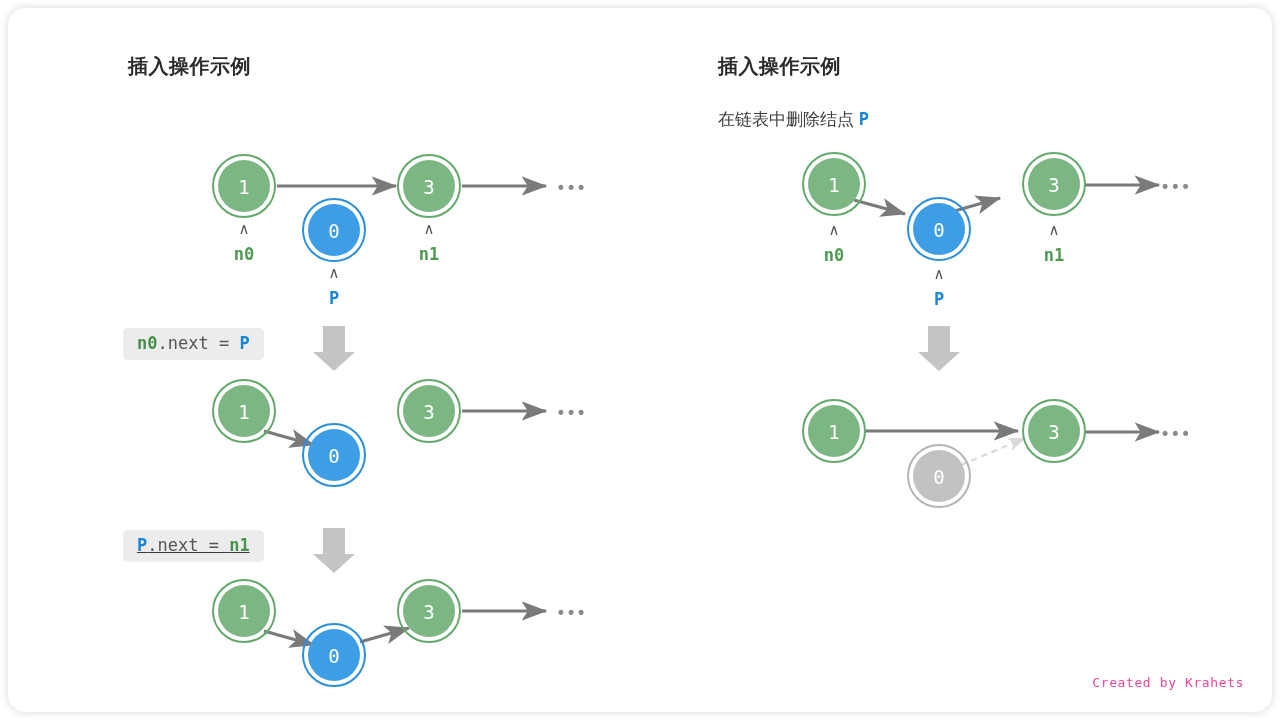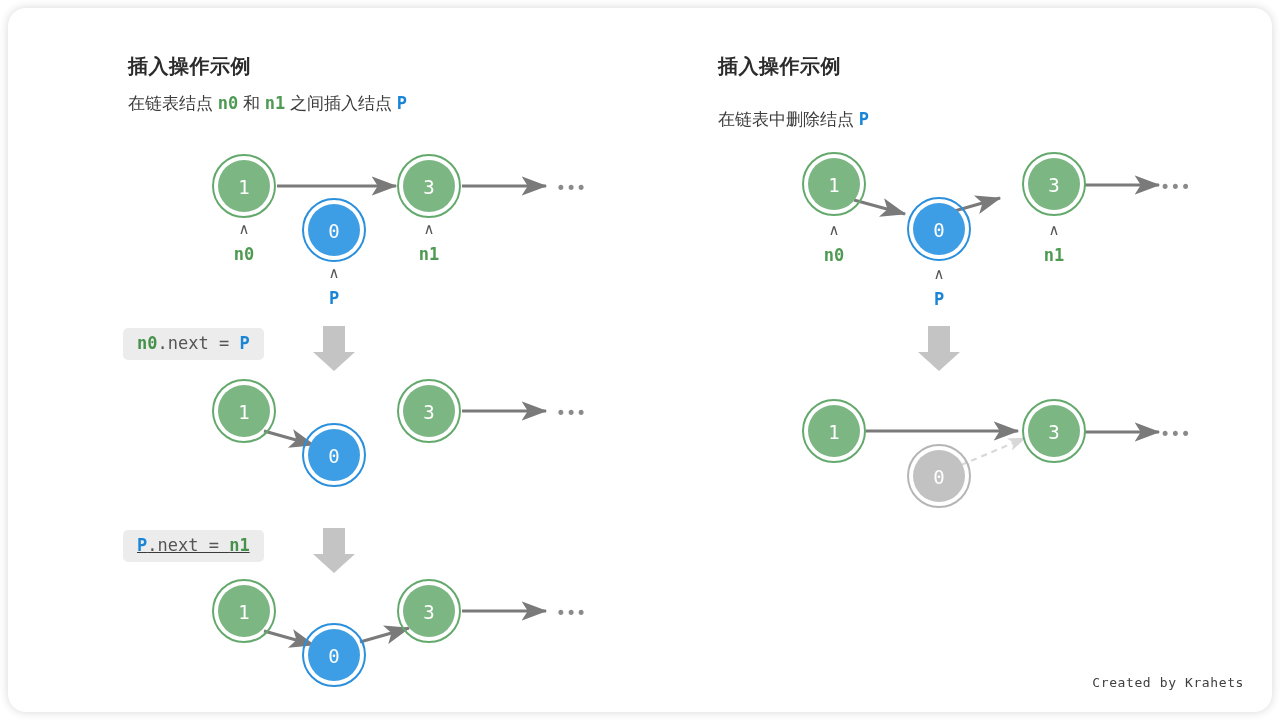--- a/index.html
+++ b/index.html
@@ -63,21 +63,21 @@
   .code-box .tok-g { color: #46924c; font-weight: bold; }
   .code-box .tok-b { color: #1a85d6; font-weight: bold; }
   .code-box .tok-p { color: #555; }
 
   .credit {
     position: absolute;
     right: 28px;
     bottom: 22px;
     font-family: "DejaVu Sans Mono", "Liberation Mono", monospace;
     font-size: 13px;
-    color: #404040;
+    color: #ec4899;
     letter-spacing: 0.6px;
     white-space: nowrap;
   }
   .node-text {
     font-family: "DejaVu Sans Mono", "Liberation Mono", monospace;
     font-size: 19px;
     fill: #ffffff;
     text-anchor: middle;
     dominant-baseline: central;
   }
@@ -98,28 +98,20 @@
 </style>
 </head>
 <body>
 
 <div id="card">
 
   <div class="panel" id="panel-insert">
 
     <div class="panel-title" style="left:120px; top:45px;">插入操作示例</div>
 
-    <div class="panel-subtitle" style="left:120px; top:84px;">
-      <span>在链表结点</span>
-      <span class="mono g">n0</span>
-      <span>和</span>
-      <span class="mono g">n1</span>
-      <span>之间插入结点</span>
-      <span class="mono b">P</span>
-    </div>
 
     <div class="code-box" style="left:115px; top:320px;">
       <span class="tok-g">n0</span><span class="tok-p">.next = </span><span class="tok-b">P</span>
     </div>
 
     <div class="code-box" style="left:115px; top:522px;text-decoration:underline;">
       <span class="tok-b">P</span><span class="tok-p">.next = </span><span class="tok-g">n1</span>
     </div>
 
     <svg class="stage" width="632" height="704">

